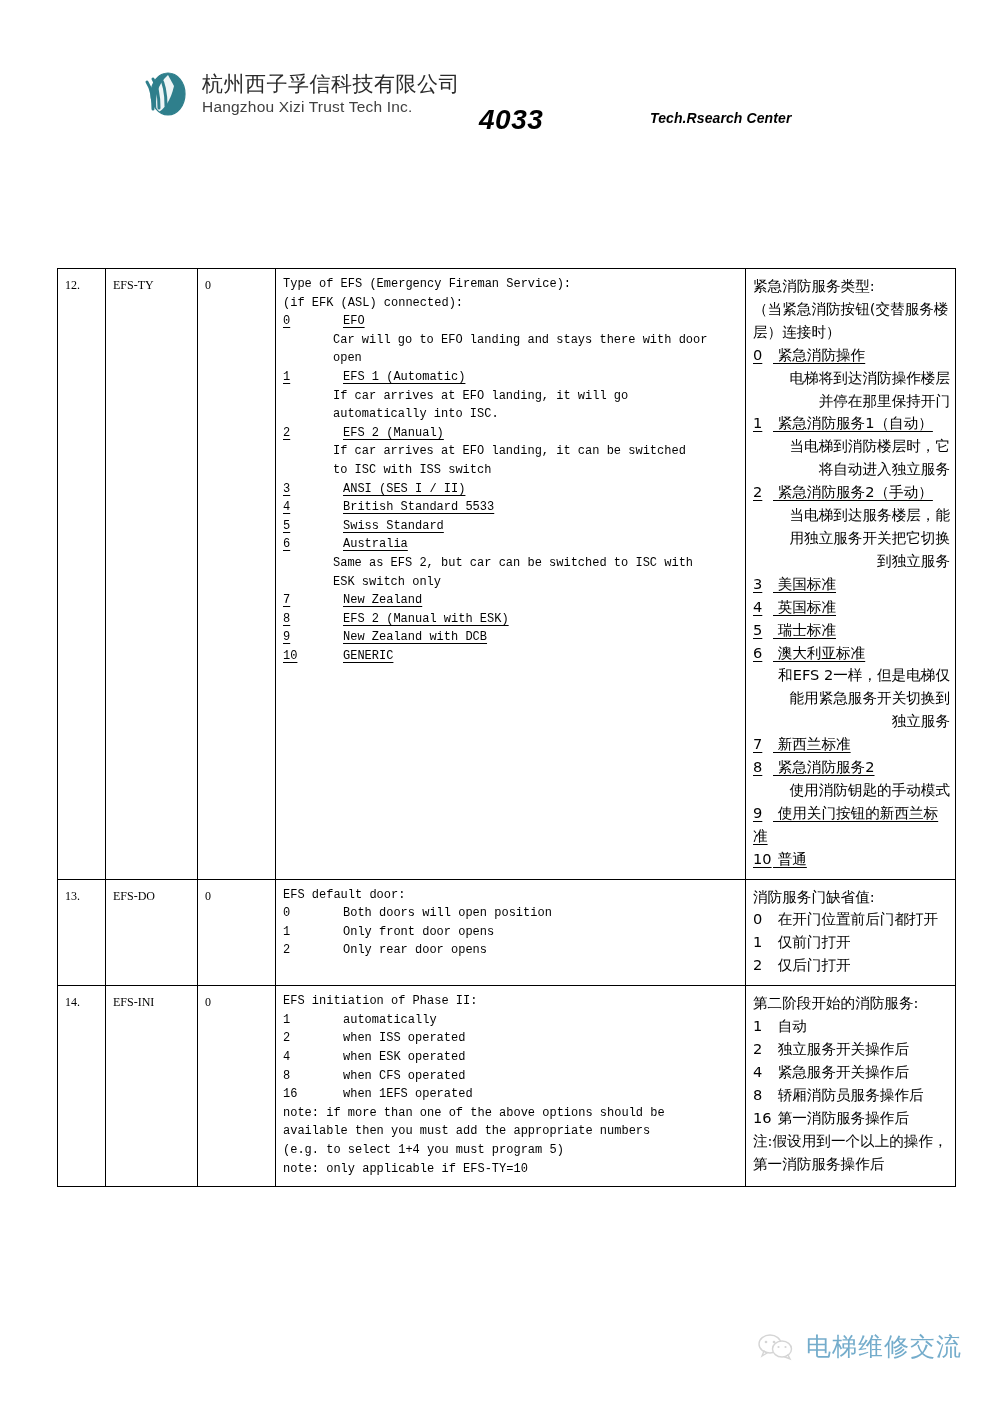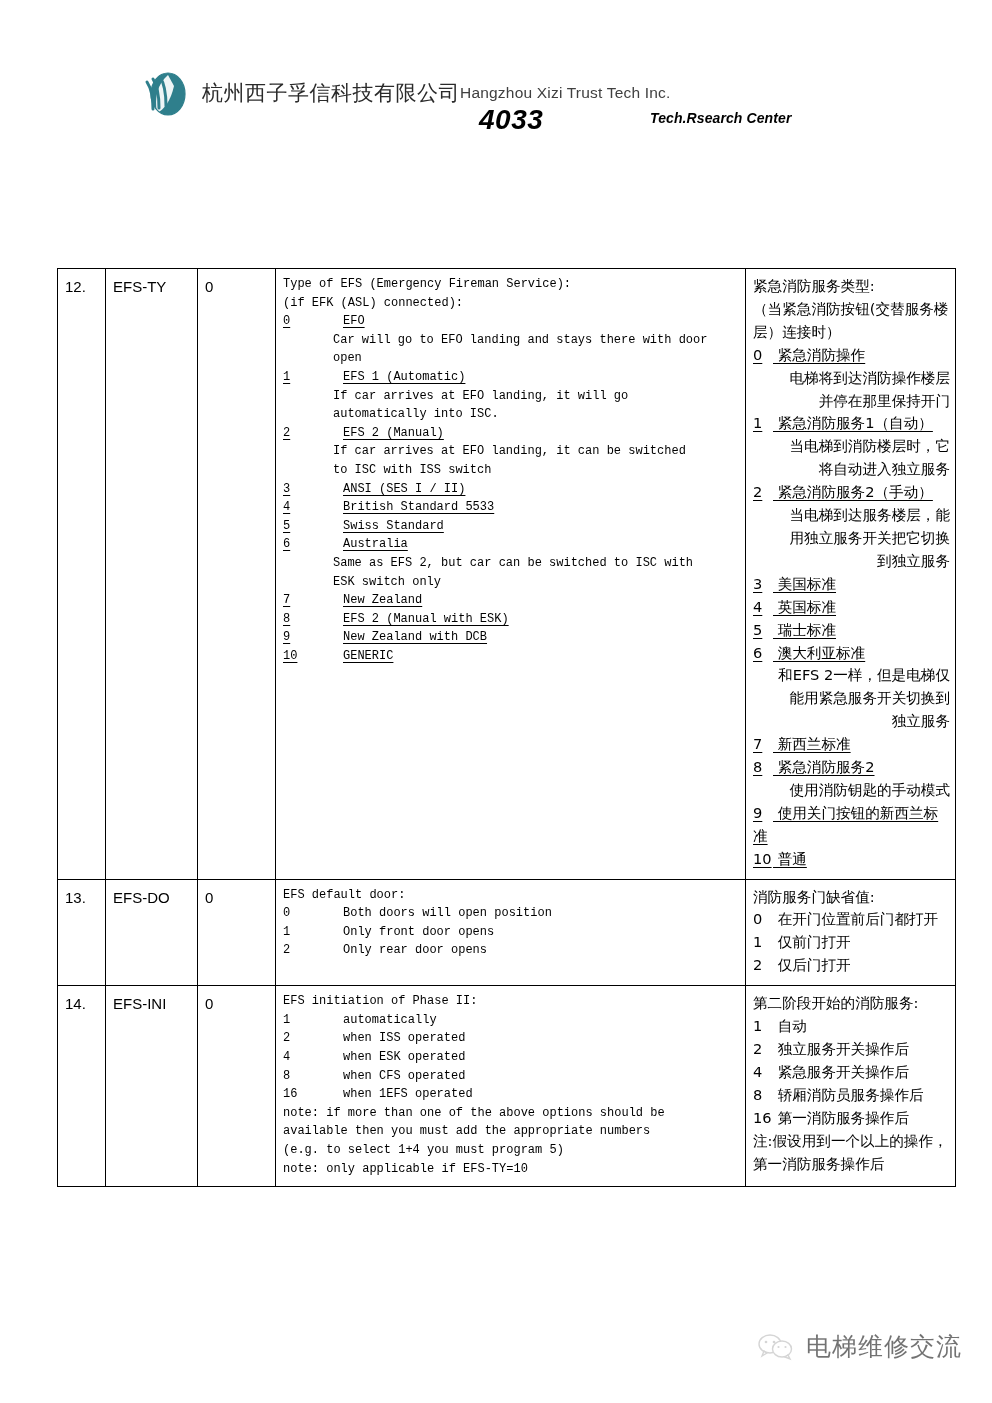--- a/index.html
+++ b/index.html
@@ -33,21 +33,21 @@
     gap: 8px;
   }
   .logo-mark {
     width: 56px;
     height: 56px;
     position: relative;
     flex: 0 0 auto;
   }
   .logo-text {
     display: flex;
-    flex-direction: row;
+    flex-direction: column;
     justify-content: center;
     line-height: 1.12;
   }
   .logo-cn {
     font-family: "DejaVu Sans", sans-serif;
     font-size: 21px;
     color: #2a2a2a;
     letter-spacing: 0.5px;
     white-space: nowrap;
   }
@@ -96,22 +96,22 @@
     vertical-align: top;
     padding: 6px 5px 8px 7px;
   }
   .col-idx   { width: 48px; }
   .col-name  { width: 92px; }
   .col-val   { width: 78px; }
   .col-desc  { width: 470px; }
   .col-cn    { width: 210px; margin-left: 10px; }
 
   .cell-mono {
-    font-family: Liberation Sans, sans-serif;
-    font-size: 15px;
+    font-family: Liberation Serif, serif;
+    font-size: 12px;
     line-height: 1.55;
     white-space: nowrap;
   }
   .cell-desc {
     font-family: "Liberation Mono", monospace;
     font-size: 12px;
     line-height: 1.55;
   }
   .cell-cn {
     font-family: "DejaVu Sans", sans-serif;
@@ -167,21 +167,21 @@
   }
   .wechat-mark {
     width: 40px;
     height: 30px;
     position: relative;
     flex: 0 0 auto;
   }
   .wm-text {
     font-family: "DejaVu Sans", sans-serif;
     font-size: 25px;
-    color: #000000;
+    color: #0369a1;
     letter-spacing: 1px;
     white-space: nowrap;
   }
 </style>
 </head>
 <body>
 
 <div class="page-header">
 
   <div class="logo-block">

